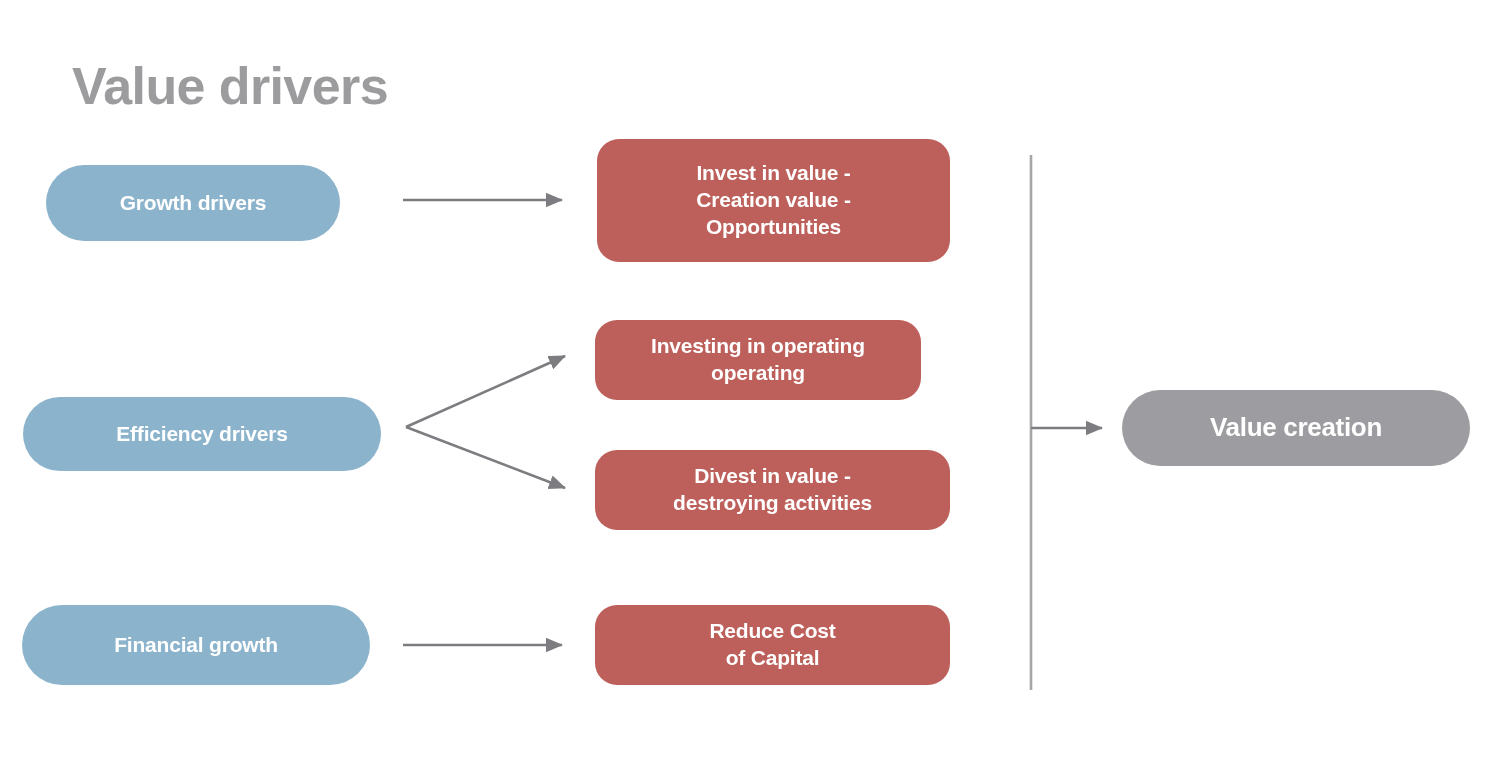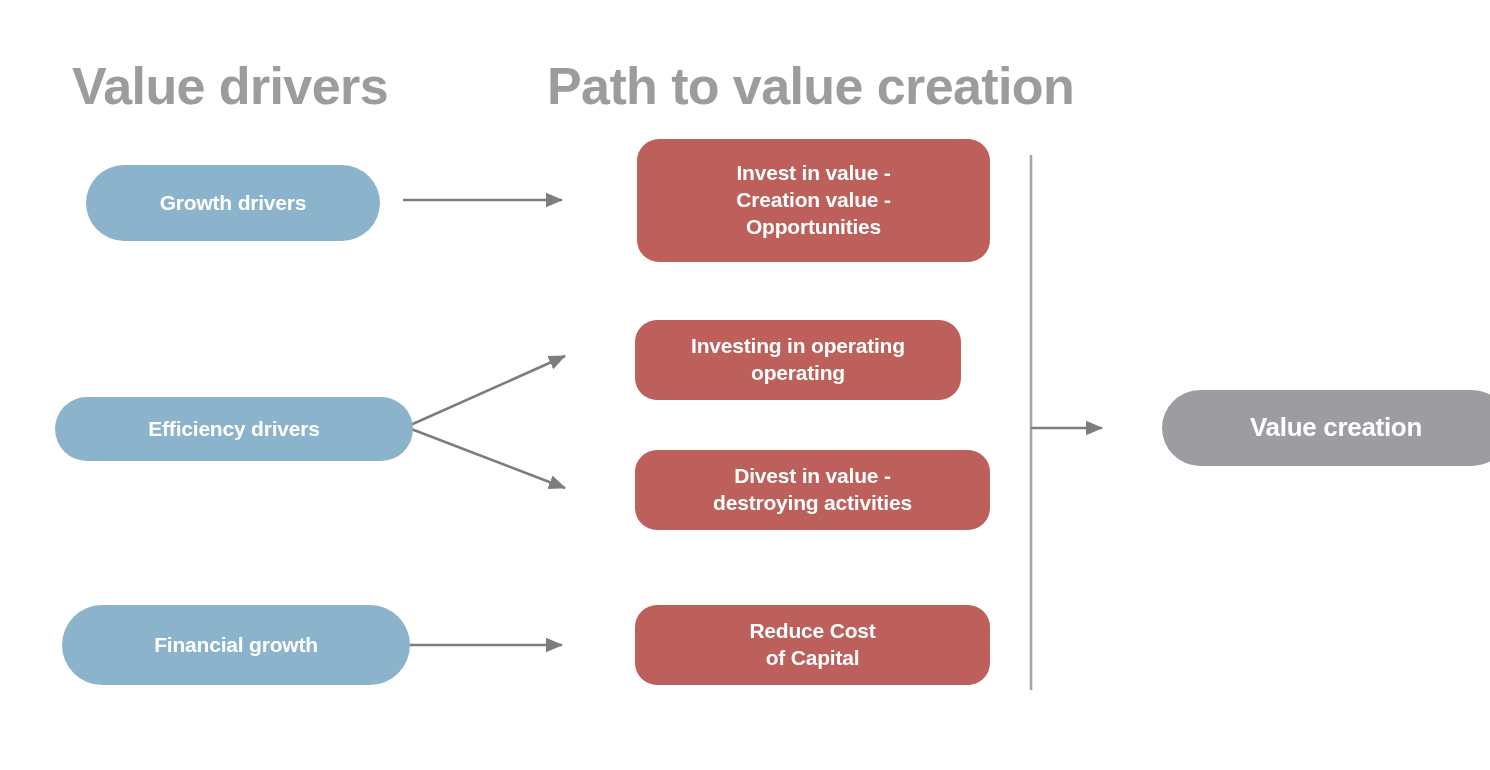--- a/index.html
+++ b/index.html
@@ -40,41 +40,40 @@
     align-items: center;
     justify-content: center;
     text-align: center;
     color: #ffffff;
     font-weight: bold;
     font-size: 21px;
     line-height: 1.28;
     letter-spacing: -0.2px;
     box-sizing: border-box;
     padding: 0 14px;
-    margin-left: 40px;
   }
   .node-driver {
     background: #8cb3cc;
     border-radius: 999px;
     text-align: right;
   }
   .node-path {
     background: #bd5f5a;
     border-radius: 22px;
   }
   .node-outcome {
     background: #9d9da1;
     border-radius: 999px;
     font-size: 26px;
     letter-spacing: -0.3px;
   }
 
   
   #node-growth-drivers     { left: 46px;  top: 165px; width: 294px; height: 76px; }
-  #node-efficiency-drivers { left: 15px;  top: 397px; width: 358px; height: 64px; }
+  #node-efficiency-drivers { left: 23px;  top: 397px; width: 358px; height: 74px; }
   #node-financial-drivers  { left: 22px;  top: 605px; width: 348px; height: 80px; }
 
   
   #node-invest-growth      { left: 597px; top: 139px; width: 353px; height: 123px; }
   #node-operating-eff      { left: 595px; top: 320px; width: 326px; height: 80px; }
   #node-divest-value       { left: 595px; top: 450px; width: 355px; height: 80px; }
   #node-reduce-cost        { left: 595px; top: 605px; width: 355px; height: 80px; }
 
   
   #node-value-creation     { left: 1122px; top: 390px; width: 348px; height: 76px; text-align: right; }
@@ -89,21 +88,20 @@
     pointer-events: none;
   }
 </style>
 </head>
 <body>
 
 <div id="canvas">
 
   <div class="col-heading" id="heading-value-drivers">Value drivers</div>
 
-  <div class="col-heading" id="heading-path">Path to value creation</div>
 
   <svg id="connectors" viewBox="0 0 1490 770">
     <defs>
       <marker id="arrowhead" markerWidth="7" markerHeight="7" refX="6.2" refY="3.2" orient="auto" markerUnits="strokeWidth">
         <path d="M0,0.4 L6.6,3.2 L0,6 z" fill="#7d7d81"></path>
       </marker>
     </defs>
 
     <line x1="403" y1="200" x2="562" y2="200" stroke="#7d7d81" stroke-width="2.6" marker-end="url(#arrowhead)"></line>
 

